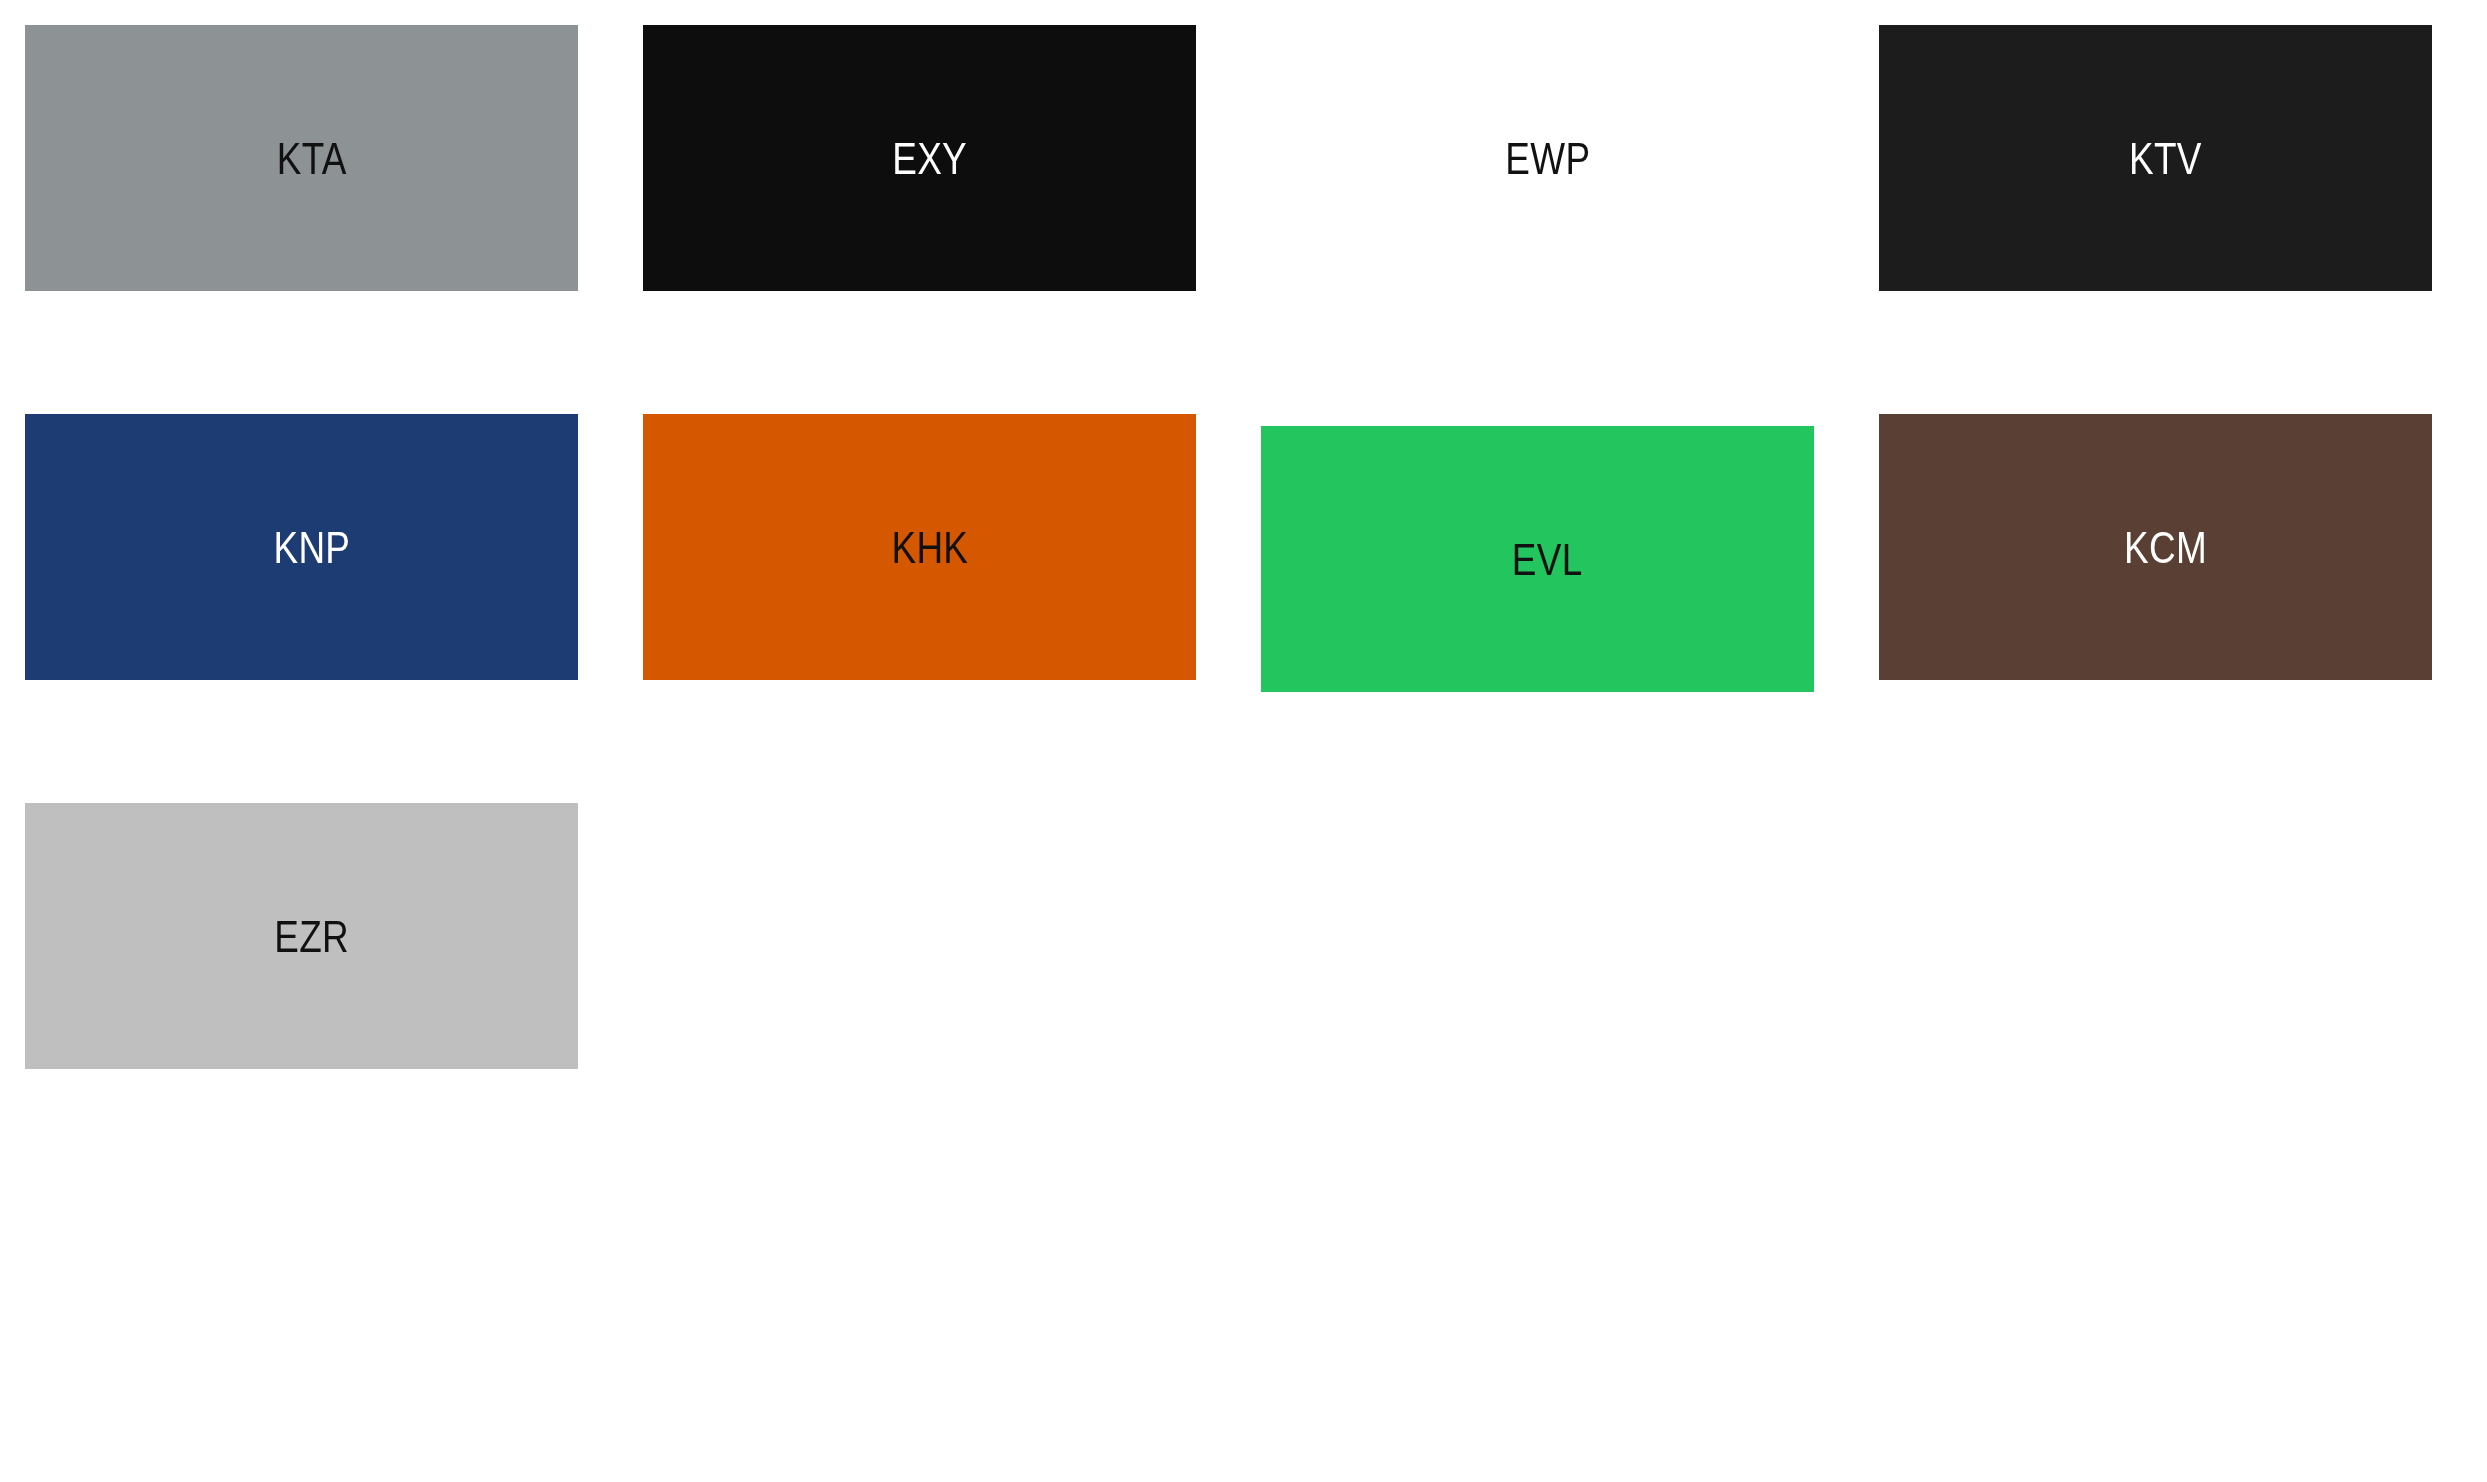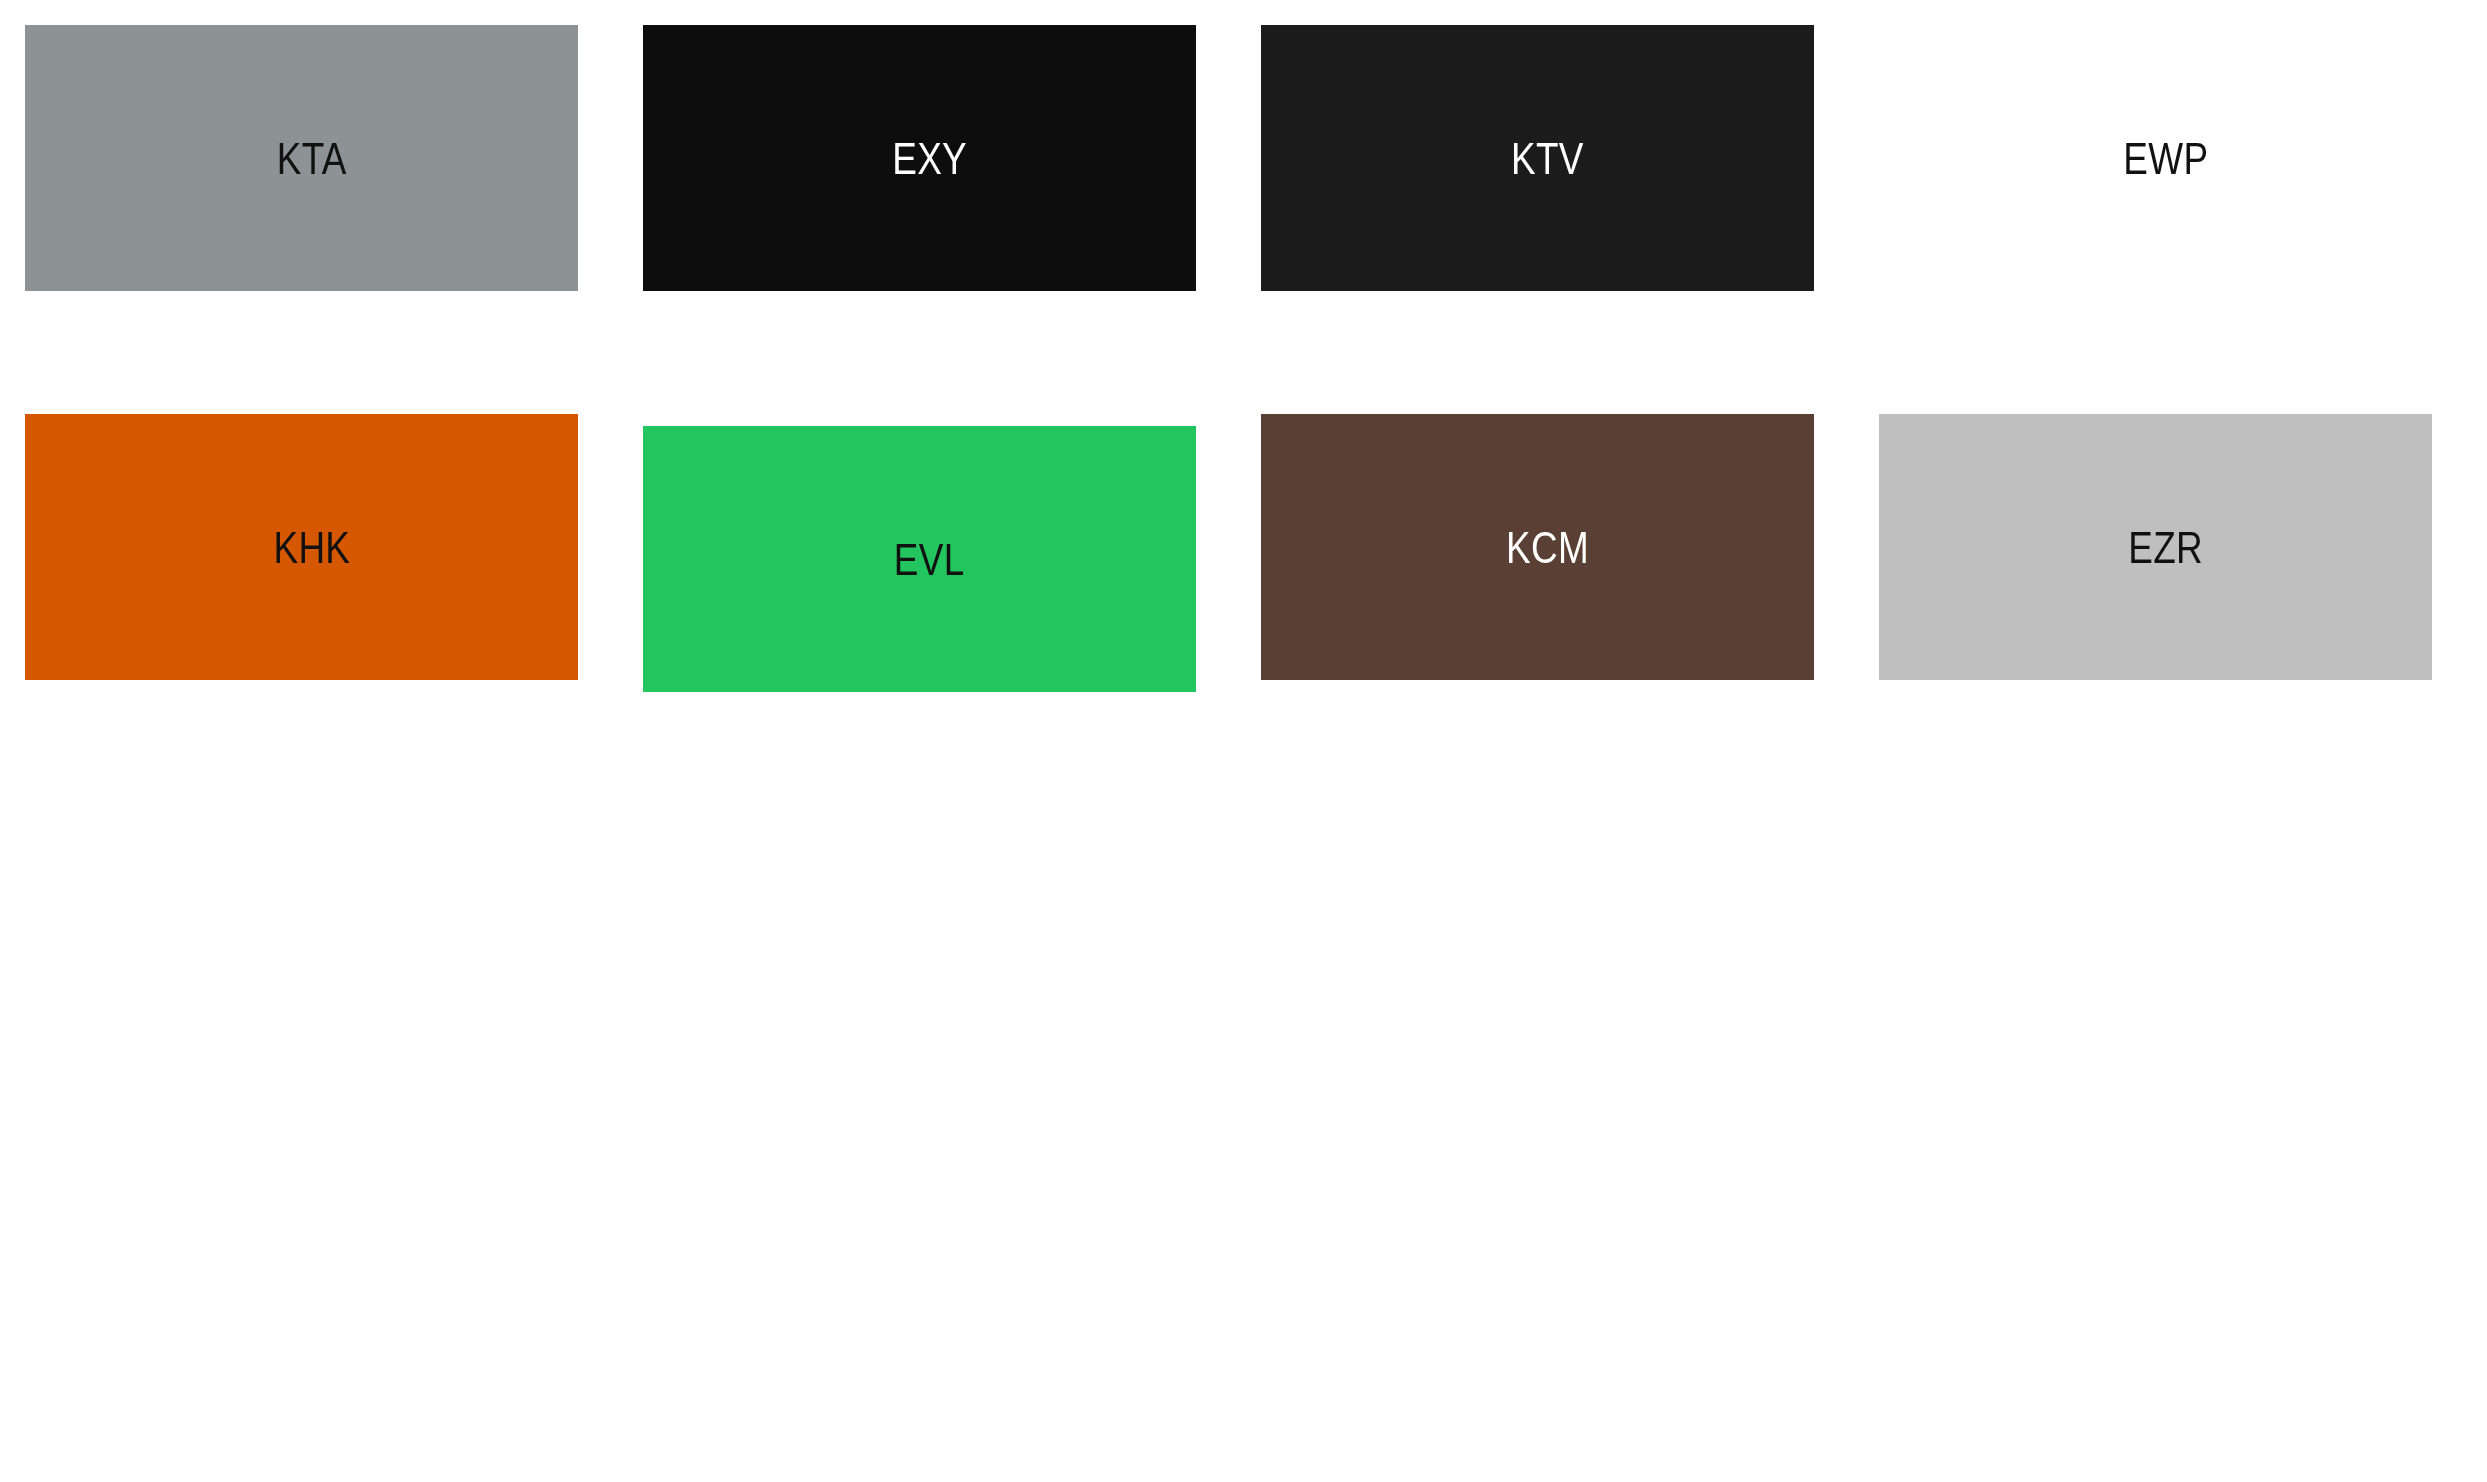--- a/index.html
+++ b/index.html
@@ -62,25 +62,28 @@
 </head>
 <body style="background: rgb(255, 255, 255);">
 
 <div id="swatch-grid">
     <div class="swatch-cell" style="background-color: rgb(141, 146, 149);">
       <span class="swatch-label" style="color: rgb(17, 17, 17);">KTA</span>
     </div>
     <div class="swatch-cell" style="background-color: rgb(13, 13, 13);">
       <span class="swatch-label" style="color: rgb(255, 255, 255);">EXY</span>
     </div>
+    <div class="swatch-cell" style="background-color: rgb(255, 255, 255);">
+      <span class="swatch-label" style="color: rgb(17, 17, 17);">EWP</span>
+    </div>
     <div class="swatch-cell" style="background-color: rgb(28, 28, 28);">
       <span class="swatch-label" style="color: rgb(255, 255, 255);">KTV</span>
     </div>
-    <div class="swatch-cell" style="background-color: rgb(255, 255, 255);">
-      <span class="swatch-label" style="color: rgb(17, 17, 17);">EWP</span>
+    <div class="swatch-cell" style="background-color: rgb(30, 60, 116);">
+      <span class="swatch-label" style="color: rgb(255, 255, 255);">KNP</span>
     </div>
     <div class="swatch-cell" style="background-color: rgb(213, 88, 0);">
       <span class="swatch-label" style="color: rgb(17, 17, 17);">KHK</span>
     </div>
     <div class="swatch-cell" style="background-color: #22c55e; margin-top: 12px;">
       <span class="swatch-label" style="color: rgb(17, 17, 17);">EVL</span>
     </div>
     <div class="swatch-cell" style="background-color: rgb(90, 64, 52);">
       <span class="swatch-label" style="color: rgb(255, 255, 255);">KCM</span>
     </div>

